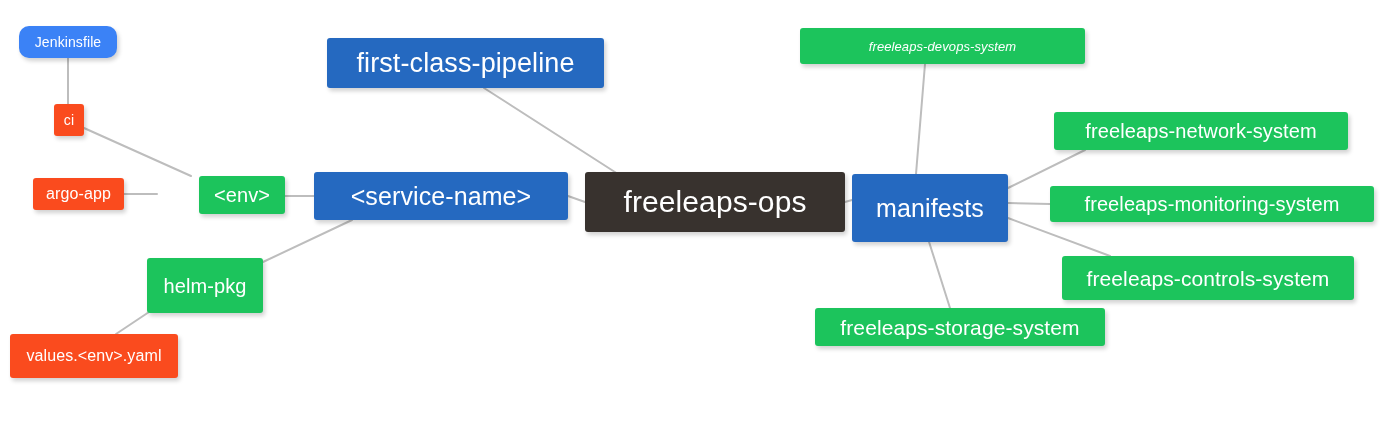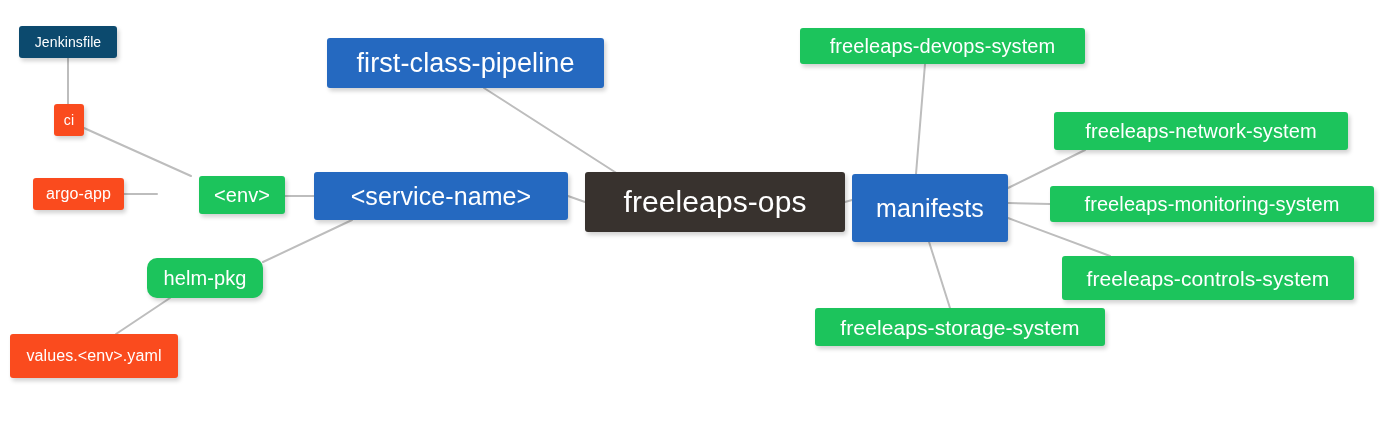--- a/index.html
+++ b/index.html
@@ -43,21 +43,22 @@
   .mm-node.root {
     background: #38322e;
   }
   .mm-node.blue {
     background: #2569c0;
   }
   .mm-node.green {
     background: #1cc45c;
   }
   .mm-node.orange {
-    background: #0c4a6e;
+    background: #3b82f6;
+    border-radius: 10px;
   }
   .mm-node.red {
     background: #fa4b1e;
   }
 </style>
 </head>
 <body>
 
 <div id="mindmap-canvas">
   <svg id="edge-layer" viewBox="0 0 1390 421">
@@ -75,24 +76,24 @@
       <line x1="1008" y1="203" x2="1050" y2="204" stroke="#bdbdbd" stroke-width="2" stroke-linecap="round"></line>
       <line x1="1008" y1="218" x2="1110" y2="256" stroke="#bdbdbd" stroke-width="2" stroke-linecap="round"></line>
       <line x1="924" y1="226" x2="950" y2="308" stroke="#bdbdbd" stroke-width="2" stroke-linecap="round"></line>
     </svg>
   <div id="node-layer">
       <div class="mm-node root" style="left: 585px; top: 172px; width: 260px; height: 60px; font-size: 30px;">freeleaps-ops</div>
       <div class="mm-node blue" style="left: 314px; top: 172px; width: 254px; height: 48px; font-size: 25px;">&lt;service-name&gt;</div>
       <div class="mm-node blue" style="left: 315px; top: 38px; width: 277px; height: 50px; font-size: 27px; margin-left: 12px;">first-class-pipeline</div>
       <div class="mm-node blue" style="left: 852px; top: 174px; width: 156px; height: 68px; font-size: 25px;">manifests</div>
       <div class="mm-node green" style="left: 157px; top: 176px; width: 86px; height: 38px; font-size: 20px; margin-left: 42px;">&lt;env&gt;</div>
-      <div class="mm-node green" style="left: 147px; top: 258px; width: 116px; height: 40px; font-size: 20px; border-radius: 10px;">helm-pkg</div>
+      <div class="mm-node green" style="left: 147px; top: 258px; width: 116px; height: 55px; font-size: 20px;">helm-pkg</div>
       <div class="mm-node red" style="left: 54px; top: 104px; width: 30px; height: 32px; font-size: 14px;">ci</div>
       <div class="mm-node orange" style="left: 19px; top: 26px; width: 98px; height: 32px; font-size: 14px;">Jenkinsfile</div>
       <div class="mm-node red" style="left: 33px; top: 178px; width: 91px; height: 32px; font-size: 16px;">argo-app</div>
       <div class="mm-node red" style="left: 10px; top: 334px; width: 168px; height: 44px; font-size: 16px;">values.&lt;env&gt;.yaml</div>
-      <div class="mm-node green" style="left: 800px; top: 28px; width: 285px; height: 36px; font-size: 20px;">freeleaps-devops-system</div>
+      <div class="mm-node green" style="left: 800px; top: 28px; width: 285px; height: 36px; font-size: 13px; font-style: italic;">freeleaps-devops-system</div>
       <div class="mm-node green" style="left: 1054px; top: 112px; width: 294px; height: 38px; font-size: 20px;">freeleaps-network-system</div>
       <div class="mm-node green" style="left: 1050px; top: 186px; width: 324px; height: 36px; font-size: 20px;">freeleaps-monitoring-system</div>
       <div class="mm-node green" style="left: 1062px; top: 256px; width: 292px; height: 44px; font-size: 21px;">freeleaps-controls-system</div>
       <div class="mm-node green" style="left: 815px; top: 308px; width: 290px; height: 38px; font-size: 21px;">freeleaps-storage-system</div>
     </div>
 </div>
 
 </body></html>

